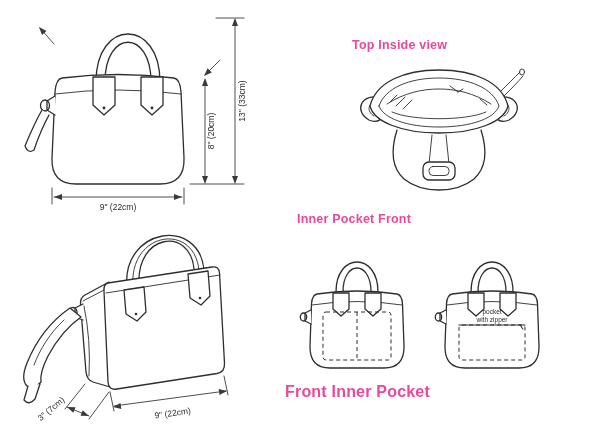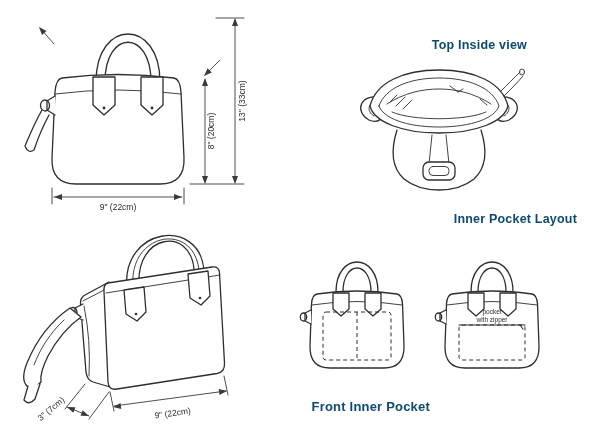--- a/index.html
+++ b/index.html
@@ -1,21 +1,21 @@
 <!DOCTYPE html>
 <html><head>
 <meta charset="utf-8">
 <style>
   * { margin:0; padding:0; box-sizing:border-box; }
   html,body { background:#ffffff; font-family:"Liberation Sans", sans-serif; }
   .canvas { position:relative; width:614px; height:435px; background:#ffffff; overflow:hidden; color:#262626; }
   .panel { position:absolute; display:block; }
-  .caption { position:absolute; text-align:right; font-weight:bold; color:#0c4a6e; letter-spacing:.2px; }
+  .caption { position:absolute; text-align:left; font-weight:bold; color:#ec4899; letter-spacing:.2px; }
   .title { font-size:12.5px; }
-  .label { font-size:13px;margin-top:16px; }
+  .label { font-size:16px; }
 
   svg text { font-family:"Liberation Sans", sans-serif; fill:#2a2a2a; font-size:8.5px; }
   svg text.note { font-size:6.5px; }
 
   g.ln path, g.ln ellipse, g.ln circle, g.ln rect {
     fill:none; stroke:#2e2e2e; stroke-width:1.3; stroke-linecap:round; stroke-linejoin:round;
   }
   g.ln .fw { fill:#ffffff; }
   g.ln .thin { stroke-width:0.9; }
   g.ln .dot { fill:#2e2e2e; stroke:none; }
@@ -160,21 +160,21 @@
       <text transform="rotate(-8 170 208)" x="170" y="208" text-anchor="middle">9" (22cm)</text>
 
       <path d="M82 176 L 62 201 M106 184 L 86 211"></path>
       <path d="M64 199 L 86 208"></path>
       <polygon points="64,199 70.3,204.8 72.5,199.2"></polygon>
       <polygon points="86,208 77.5,207.8 79.7,202.2"></polygon>
       <text transform="rotate(-40 50 203)" x="50" y="203" text-anchor="middle">3" (7cm)</text>
     </g>
   </svg>
 
-  <div class="caption title" style="left:297px;top:212px;width:280px">Inner Pocket Layout</div>
+  <div class="caption title" style="left:297px;top:212px;width:280px">Inner Pocket Front</div>
 
   <svg class="panel" style="left:292px;top:232px" width="130" height="150" viewBox="0 0 130 150">
     <g class="ln">
       <g>
         <path d="M44 60 C 44 20 86 20 86 60"></path>
         <path d="M51 60 C 51 28 79 28 79 60"></path>
       </g>
       <path class="fw" d="M25 62 Q 65 56 105 62 Q 110 63 110.5 72 L 112 114 Q 112.5 136 92 136 L 38 136 Q 17.5 136 18 114 L 19.5 72 Q 20 63 25 62 Z"></path>
       <path class="thin" d="M20 73 Q 65 66 110 73"></path>
       <g>

